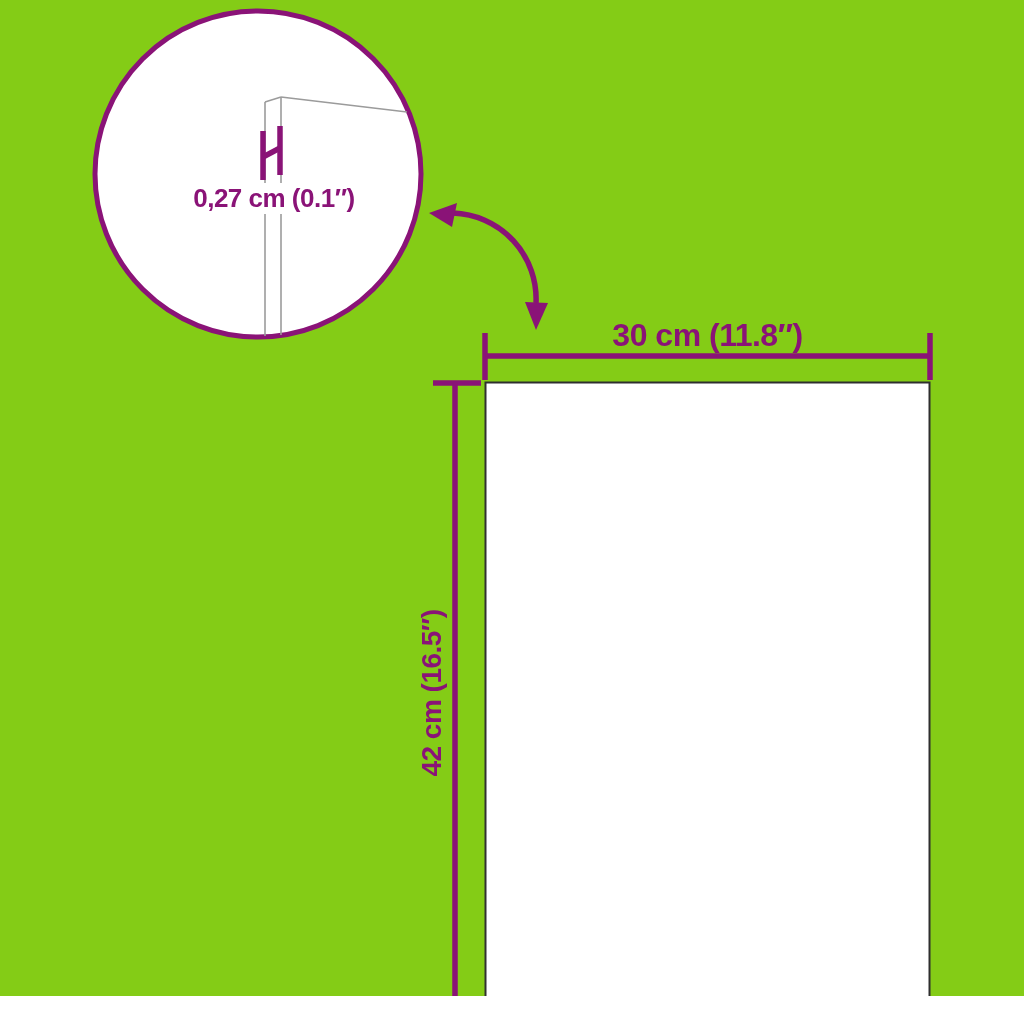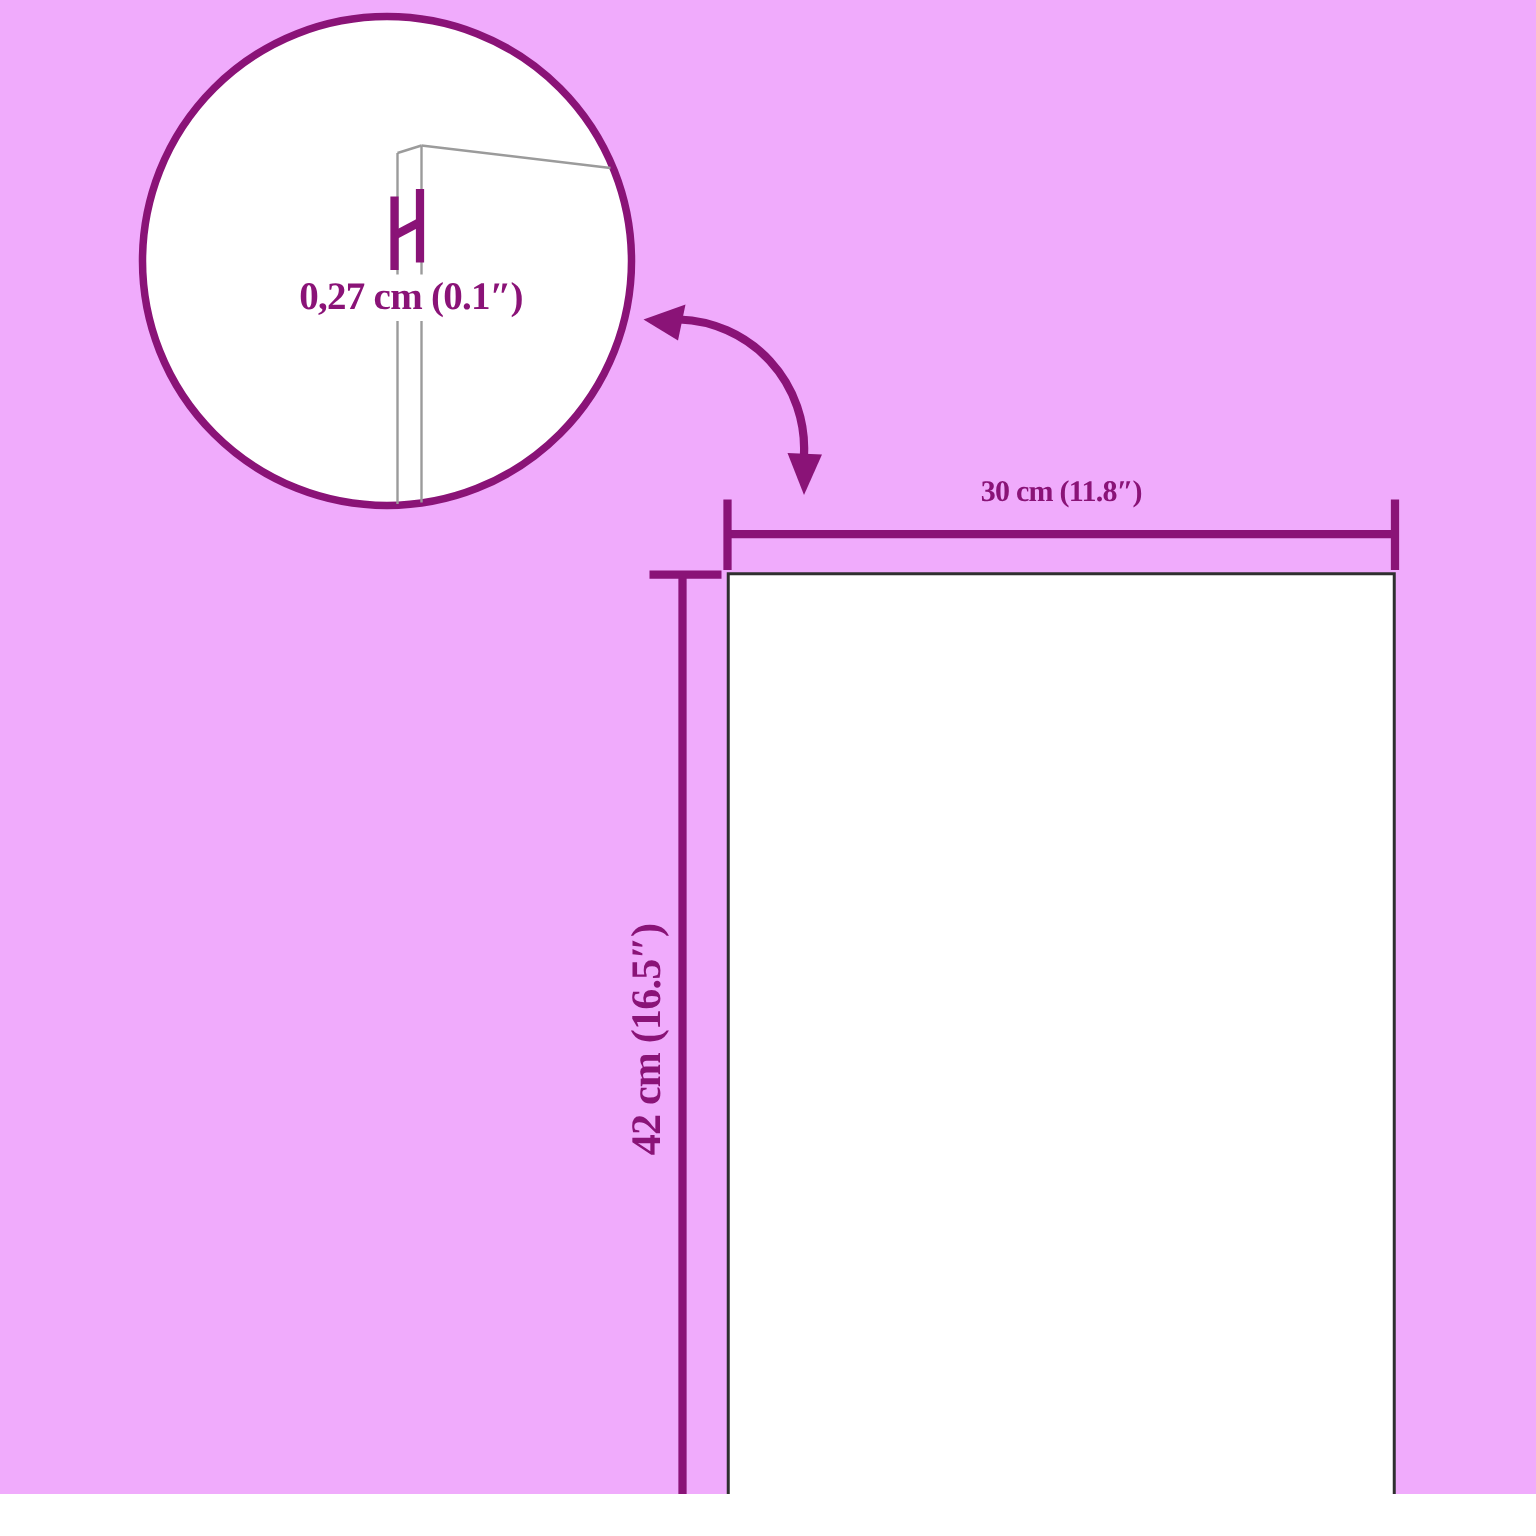--- a/index.html
+++ b/index.html
@@ -4,23 +4,23 @@
 <style>
   html, body {
     margin: 0;
     padding: 0;
     background: #ffffff;
   }
   .stage {
     position: relative;
     width: 1024px;
     height: 996px;
-    background: #f0abfc;
+    background: #84cc16;
     overflow: hidden;
-    font-family: Liberation Serif, serif;
+    font-family: Liberation Sans, sans-serif;
   }
   .stage svg {
     position: absolute;
     left: 0;
     top: 0;
   }
   .dim-label {
     position: absolute;
     color: #8A1377;
     font-weight: bold;
@@ -33,21 +33,21 @@
     top: 183px;
     width: 212px;
     text-align: center;
     font-size: 26px;
   }
   .label-width {
     left: 485px;
     top: 317px;
     width: 445px;
     text-align: center;
-    font-size: 20px;
+    font-size: 32px;
   }
   .label-height {
     left: 432px;
     top: 693px;
     transform: translate(-50%, -50%) rotate(-90deg);
     font-size: 28px;
   }
 </style>
 </head>
 <body>

